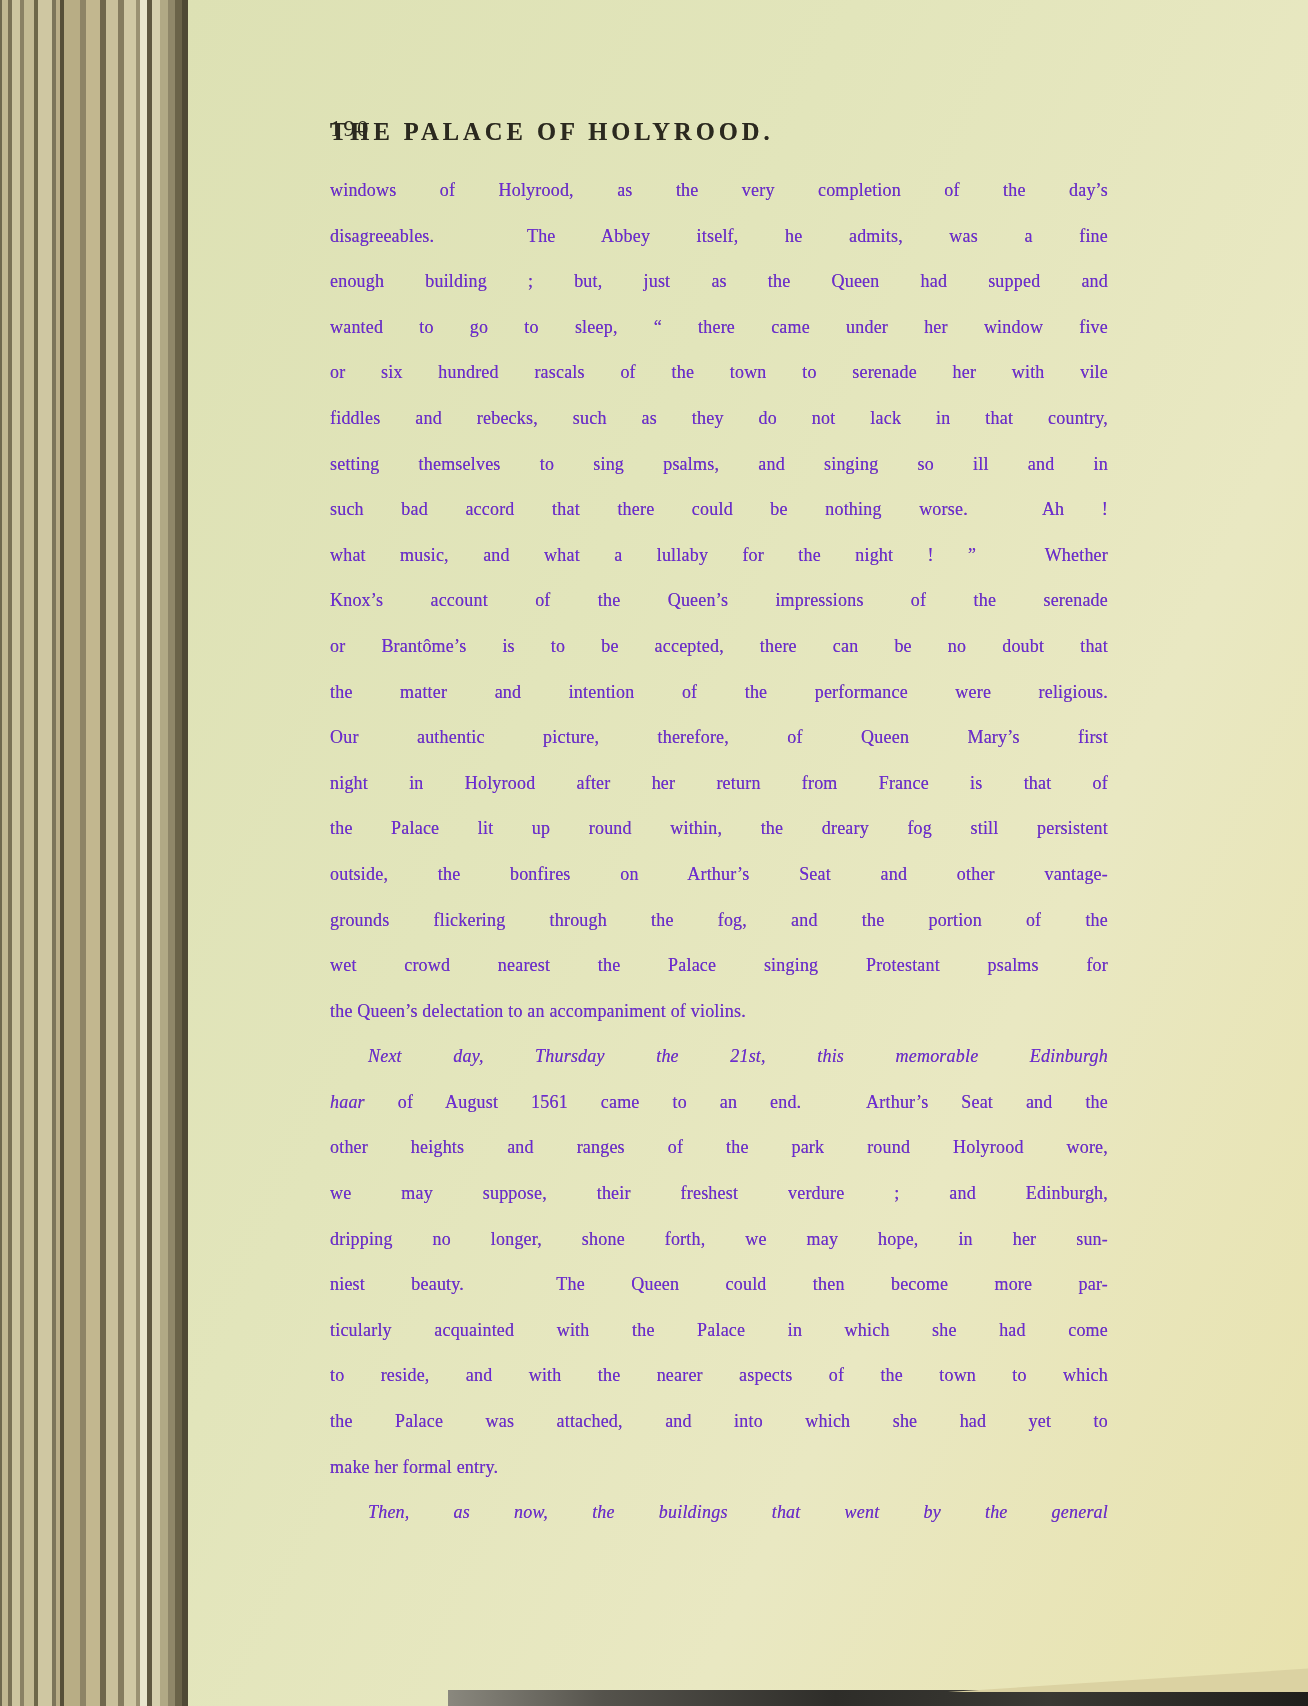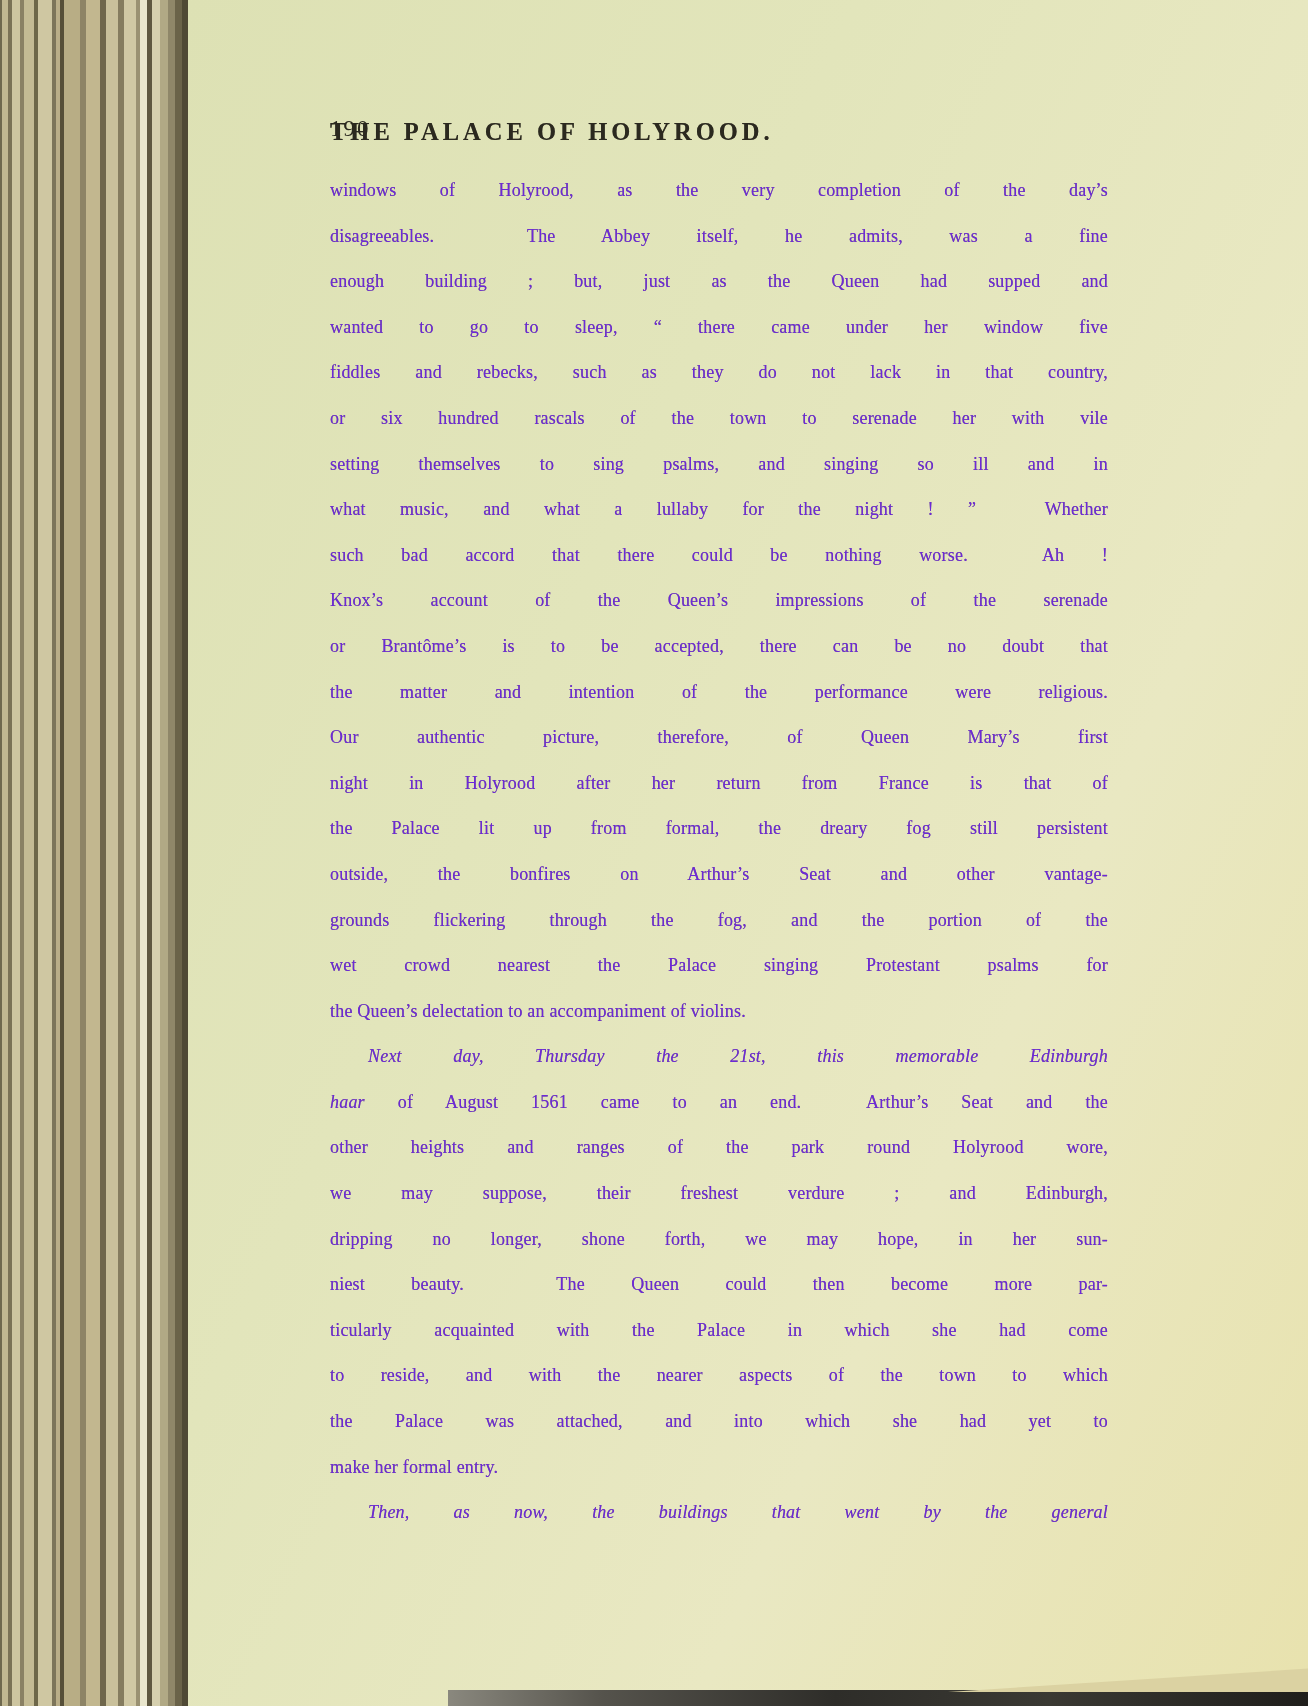--- a/index.html
+++ b/index.html
@@ -97,31 +97,31 @@
   <div class="running-header">
     <div class="page-number">190</div>
     <div class="header-title">THE PALACE OF HOLYROOD.</div>
   </div>
   <div class="text-block">
       <div>
         <div class="line"><span>windows of Holyrood, as the very completion of the day’s</span></div>
         <div class="line"><span>disagreeables.&nbsp; The Abbey itself, he admits, was a fine</span></div>
         <div class="line"><span>enough building ; but, just as the Queen had supped and</span></div>
         <div class="line"><span>wanted to go to sleep, “ there came under her window five</span></div>
+        <div class="line"><span>or six hundred rascals of the town to serenade her with vile</span></div>
         <div class="line"><span>fiddles and rebecks, such as they do not lack in that country,</span></div>
-        <div class="line"><span>or six hundred rascals of the town to serenade her with vile</span></div>
         <div class="line"><span>setting themselves to sing psalms, and singing so ill and in</span></div>
+        <div class="line"><span>such bad accord that there could be nothing worse.&nbsp; Ah !</span></div>
         <div class="line"><span>what music, and what a lullaby for the night ! ”&nbsp; Whether</span></div>
-        <div class="line"><span>such bad accord that there could be nothing worse.&nbsp; Ah !</span></div>
         <div class="line"><span>Knox’s account of the Queen’s impressions of the serenade</span></div>
         <div class="line"><span>or Brantôme’s is to be accepted, there can be no doubt that</span></div>
         <div class="line"><span>the matter and intention of the performance were religious.</span></div>
         <div class="line"><span>Our authentic picture, therefore, of Queen Mary’s first</span></div>
         <div class="line"><span>night in Holyrood after her return from France is that of</span></div>
-        <div class="line"><span>the Palace lit up from formal, the dreary fog still persistent</span></div>
+        <div class="line"><span>the Palace lit up round within, the dreary fog still persistent</span></div>
         <div class="line"><span>outside, the bonfires on Arthur’s Seat and other vantage-</span></div>
         <div class="line"><span>grounds flickering through the fog, and the portion of the</span></div>
         <div class="line"><span>wet crowd nearest the Palace singing Protestant psalms for</span></div>
         <div class="line last"><span>the Queen’s delectation to an accompaniment of violins.</span></div>
       </div>
       <div>
         <div class="line indent"><span>Next day, Thursday the 21st, this memorable Edinburgh</span></div>
         <div class="line"><span class="it">haar</span><span> of August 1561 came to an end.&nbsp; Arthur’s Seat and the</span></div>
         <div class="line"><span>other heights and ranges of the park round Holyrood wore,</span></div>
         <div class="line"><span>we may suppose, their freshest verdure ; and Edinburgh,</span></div>

